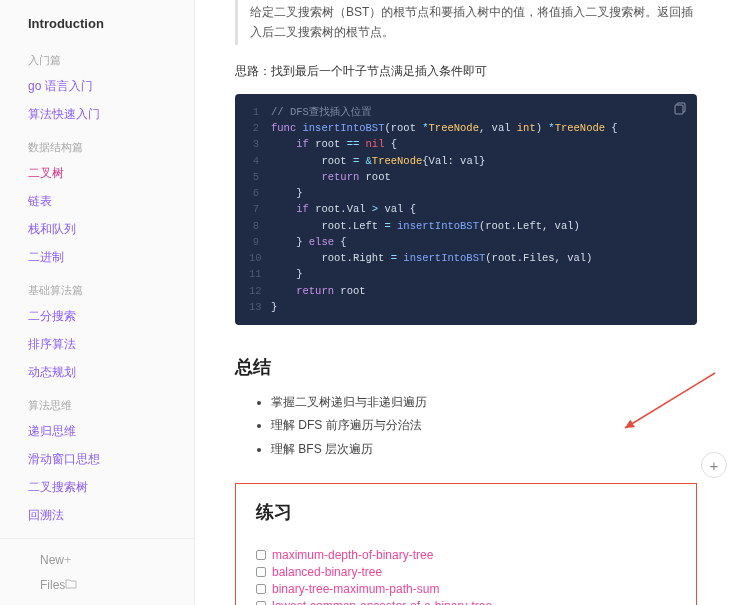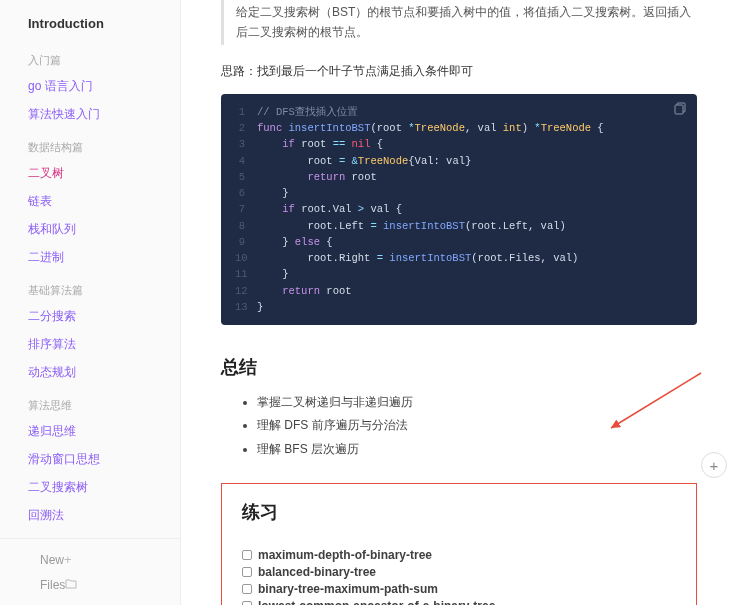--- a/index.html
+++ b/index.html
@@ -7,21 +7,21 @@
       font-family: -apple-system, BlinkMacSystemFont, "Segoe UI", Helvetica, Arial, sans-serif;
       font-size: 13px;
       color: #333;
       background: #fff;
       display: flex;
       width: 737px;
       height: 605px;
       overflow: hidden;
     }
     .sidebar {
-      width: 181px;
+      width: 195px;
       background: #fafafa;
       border-right: 1px solid #eee;
       padding: 12px 0 0 0;
       overflow-y: auto;
       display: flex;
       flex-direction: column;
     }
     .sidebar-content {
       flex: 1;
     }
@@ -156,23 +156,22 @@
       font-size: 12px;
     }
     .practice-checkbox {
       width: 10px;
       height: 10px;
       border: 1px solid #999;
       border-radius: 2px;
       flex-shrink: 0;
     }
     .practice-link {
-      color: #404040;
-      cursor: pointer;
-      font-weight: bold;
+      color: #ec4899;
+      cursor: pointer;
     }
     .arrow-svg {
       position: absolute;
       pointer-events: none;
     }
     .fab {
       position: absolute;
       right: 10px;
       top: 452px;
       width: 26px;

